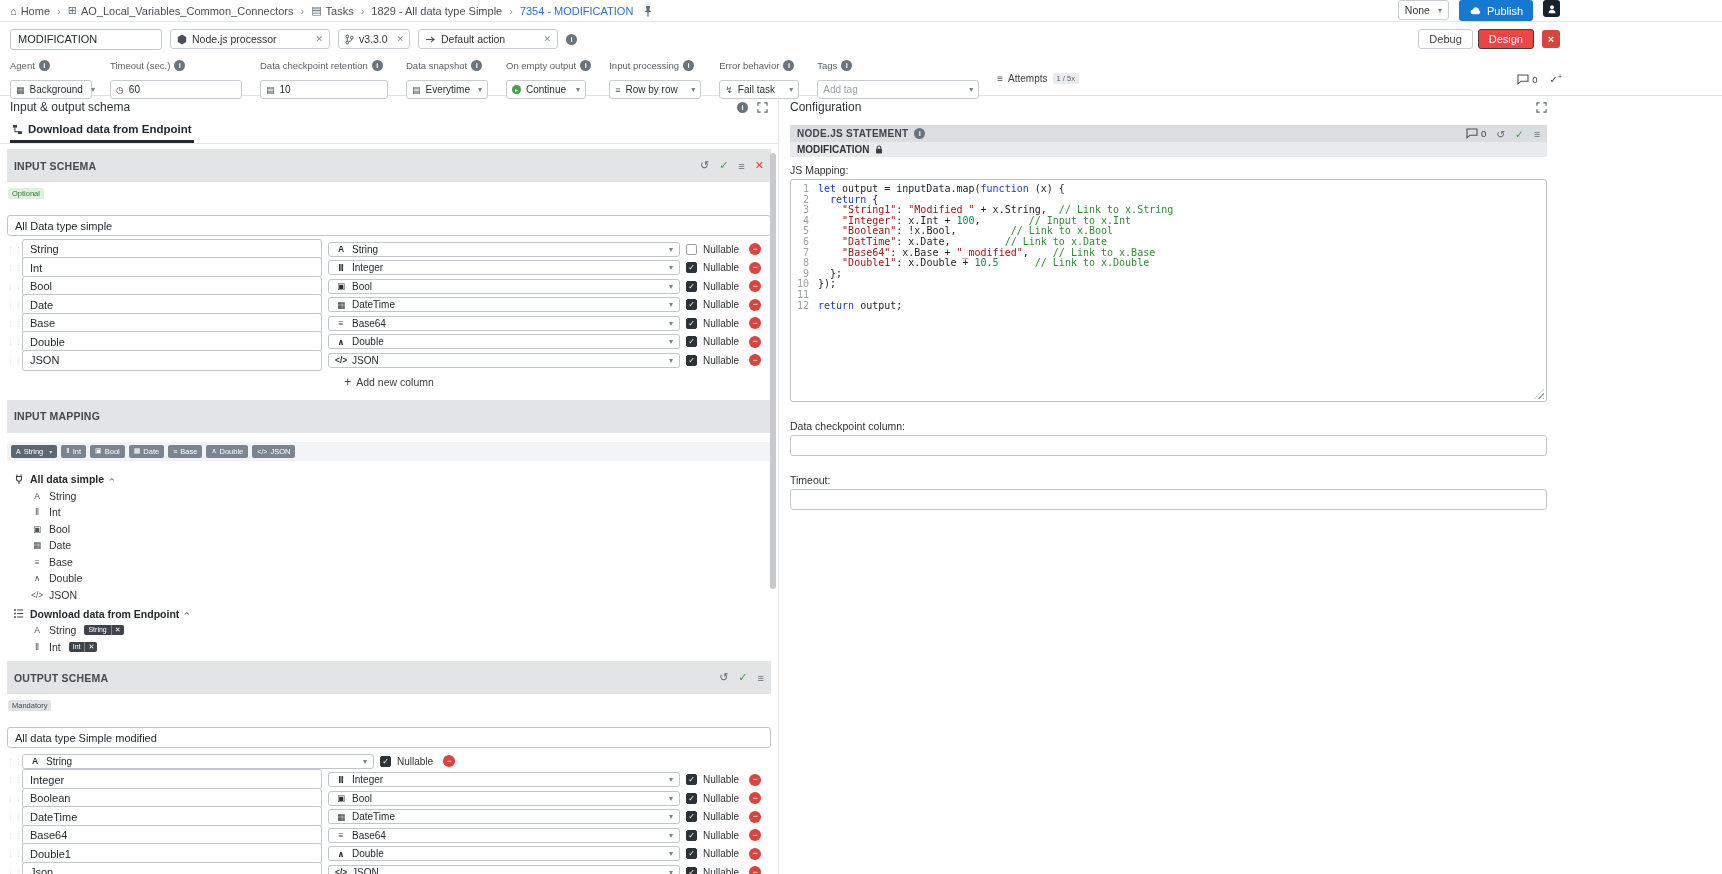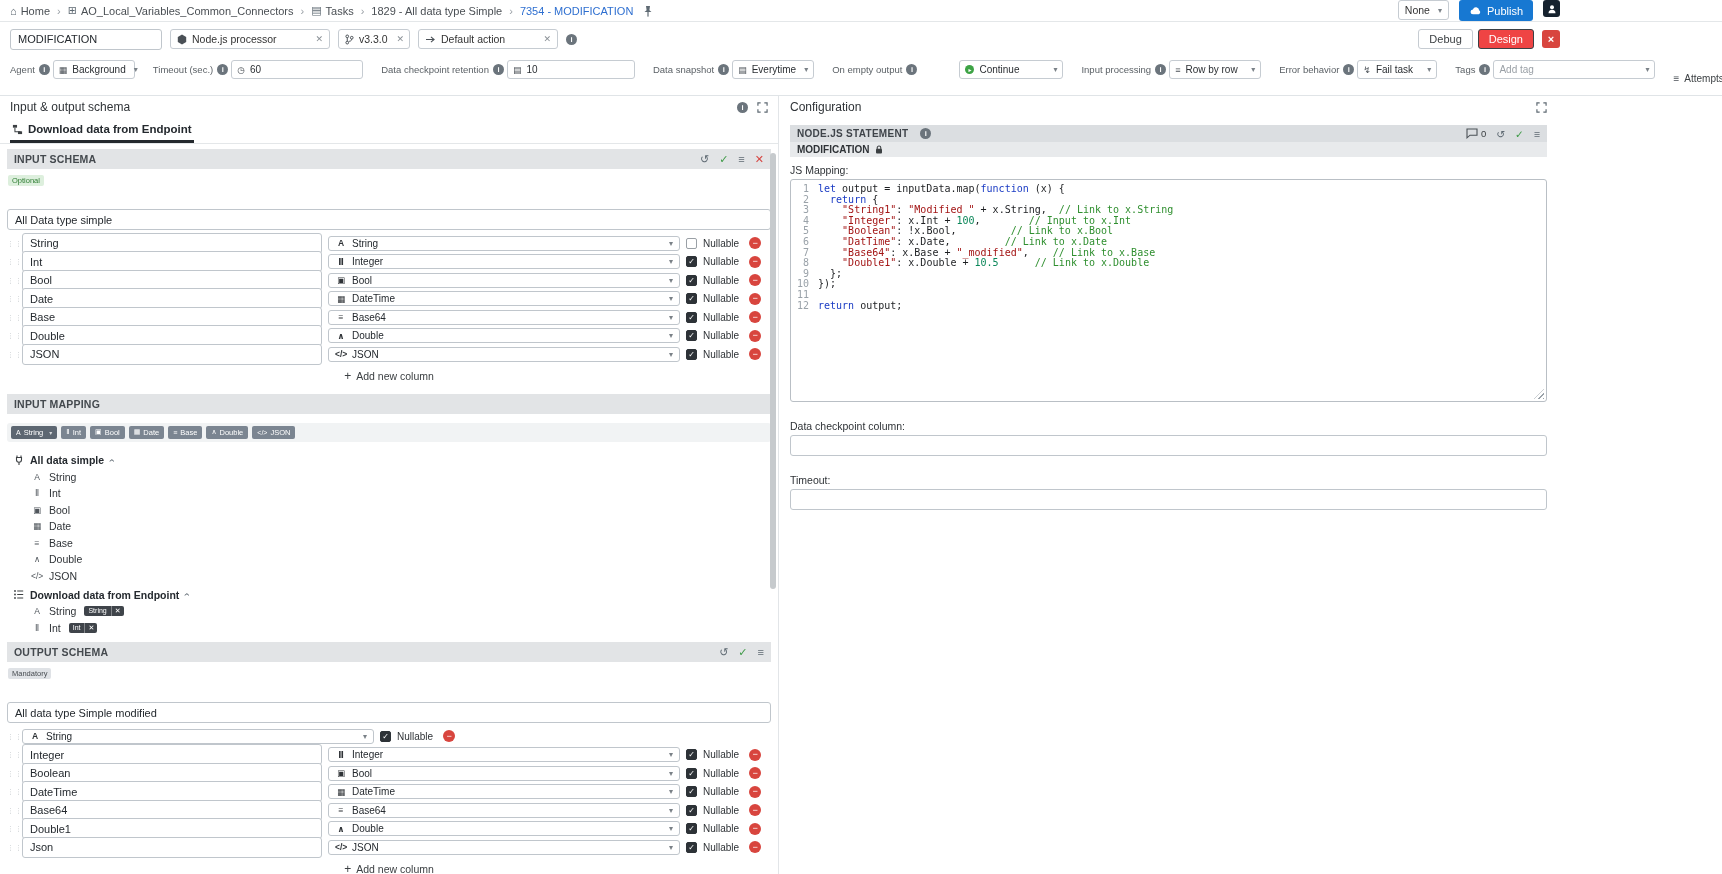--- a/index.html
+++ b/index.html
@@ -23,50 +23,50 @@
 .title-bar{height:34px;padding:0 10px;gap:8px}
 input.text{border:1px solid #c0c6cc;border-radius:3px;height:21px;padding:0 7px;font-size:11px;font-family:inherit;color:#24292e;outline:none;background:#fff}
 .clear-x{color:#8a9096;font-size:9px;margin-left:auto;cursor:pointer;padding-left:4px}
 .info-dot{width:11px;height:11px;min-width:11px;border-radius:50%;background:#6b747c;color:#fff;font-size:7.5px;font-weight:bold;display:inline-flex;align-items:center;justify-content:center;cursor:pointer;font-style:normal}
 .tb-right{margin-left:auto;margin-right:152px;display:flex;align-items:center;gap:5px}
 .btn{border:1px solid #c6ccd2;border-radius:3px;height:20px;display:inline-flex;align-items:center;padding:0 10px;font-size:11px;color:#3c4043;cursor:pointer;background:#fff}
 .btn.dark{background:#ef4444;border-color:#3b4045;color:#fff}
 .btn-close{width:18px;height:18px;background:#d8453e;border-radius:3px;color:#fff;display:inline-flex;align-items:center;justify-content:center;font-size:11px;font-weight:bold;cursor:pointer;margin-left:3px}
 
 .settings-bar{height:40px;padding:4px 10px 0;gap:18px;border-bottom:1px solid #e0e4e7;align-items:flex-start}
-.field{display:flex;gap:3px}
+.field{display:flex;flex-direction:column;gap:9px}
 .field-label{font-size:9.5px;color:#5b6166;display:flex;align-items:center;gap:4px;white-space:nowrap}
 .control{height:19px;border:1px solid #c6ccd2;border-radius:3px;display:flex;align-items:center;gap:5px;padding:0 5px;font-size:10px;color:#2b2f33;cursor:pointer;background:#fff;white-space:nowrap}
 .control .icon{font-size:9px;color:#4a5056}
 .control.placeholder .val{color:#9aa0a6}
 .play-dot{width:9px;height:9px;border-radius:50%;background:#3da345;color:#fff;font-size:6px;display:inline-flex;align-items:center;justify-content:center}
 .attempts{display:flex;align-items:center;gap:5px;font-size:10px;color:#3c4043;margin-top:13px;white-space:nowrap}
 .badge-attempts{background:#e9ebee;border-radius:2px;font-size:7.5px;padding:1px 4px;color:#5f6468}
 .settings-right{margin-left:auto;margin-right:150px;display:flex;align-items:center;gap:12px;margin-top:13px}
 .comment-count{font-size:9.5px;color:#3c4043;display:inline-flex;gap:3px;align-items:center;cursor:pointer}
 .vcheck{color:#3c4043;font-size:10px;cursor:pointer}
 .vcheck sup{font-size:7px}
 
 .main{display:flex;height:778px}
 .left-panel{width:779px;border-right:1px solid #e2e5e8;position:relative;display:flex;flex-direction:column;flex:none}
 .panel-header{height:22px;display:flex;align-items:center;padding:0 10px;font-size:12px;color:#2f3337}
 .ph-icons{margin-left:auto;display:flex;gap:9px;align-items:center}
 .tab-bar{height:26px;display:flex;align-items:flex-end;padding:0 10px;border-bottom:1px solid #e4e7e9}
 .tab{display:inline-flex;gap:5px;align-items:center;font-size:11.5px;font-weight:bold;color:#24292e;padding:0 2px 5px;border-bottom:3px solid #24292e;cursor:pointer}
 .panel-scroll{flex:1;padding:5px 7px 0;overflow:hidden;position:relative}
-.sec-header{height:20px;background:#e2e4e6;display:flex;align-items:center;padding:0 7px;gap:16px}
+.sec-header{height:33px;background:#e2e4e6;display:flex;align-items:center;padding:0 7px;gap:16px}
 .sec-title{font-size:10.5px;font-weight:bold;color:#44494e;letter-spacing:.2px}
 .sec-icons{margin-left:auto;display:flex;gap:10px;align-items:center;font-size:11px}
 .i-undo{color:#5f6a73;cursor:pointer}
 .i-check{color:#3d9a46;cursor:pointer}
 .i-list{color:#5f6a73;cursor:pointer}
 .i-x{color:#d64541;cursor:pointer}
 .badge-optional{display:inline-block;margin:3px 0 0 1px;background:#ddefdd;color:#2e7d32;font-size:7.5px;padding:1px 4px;border-radius:2px}
 .badge-mandatory{display:inline-block;margin:3px 0 0 1px;background:#dfe2e6;color:#474c51;font-size:7.5px;padding:1px 4px;border-radius:2px}
-.table-name{width:100%;margin:22px 0 4px;height:17px;font-size:10.5px}
+.table-name{width:100%;margin:15px 0 4px;height:17px;font-size:10.5px}
 .schema-row{display:flex;align-items:center;gap:6px;height:18.5px}
 .drag-handle{color:#c0c5c9;font-size:7px;width:9px;cursor:grab;line-height:1;letter-spacing:1px}
 .col-name{width:300px;height:15px;font-size:10px;padding:0 6px}
 .type-select{width:352px;height:15px;border:1px solid #c0c6cc;border-radius:3px;display:flex;align-items:center;gap:5px;padding:0 6px;font-size:10px;cursor:pointer;background:#fff}
 .type-icon{font-size:8.5px;color:#2f3337;width:12px;text-align:center;font-weight:bold;white-space:nowrap}
 .checkbox{width:11px;height:11px;min-width:11px;border:1px solid #9aa0a6;border-radius:2px;background:#fff;display:inline-flex;align-items:center;justify-content:center;font-size:8px;color:#fff;cursor:pointer}
 .checkbox.checked{background:#2d3237;border-color:#2d3237}
 .nullable-label{font-size:10px;color:#2f3337;white-space:nowrap}
 .remove-btn{width:12px;height:12px;min-width:12px;border-radius:50%;background:#d8453e;color:#fff;font-size:9px;display:inline-flex;align-items:center;justify-content:center;margin-left:4px;cursor:pointer;line-height:1}
 .add-col{display:flex;justify-content:center;align-items:center;gap:5px;height:24px;font-size:10.5px;color:#3c4043;cursor:pointer;margin-bottom:6px}
@@ -83,21 +83,21 @@
 .tree-badge{display:inline-flex;margin-left:2px}
 .tb-label{background:#3f444a;color:#fff;font-size:7px;padding:1px 4px;border-radius:2px 0 0 2px}
 .tb-x{background:#3f444a;color:#fff;font-size:7px;padding:1px 3px;border-left:1px solid rgba(255,255,255,.35);border-radius:0 2px 2px 0;cursor:pointer}
 .chev{display:inline-block;transform:rotate(-90deg);color:#5f6a73;font-size:10px;font-weight:normal}
 .fake-scrollbar{position:absolute;right:2px;top:57px;width:6px;height:436px;background:#c6cacd;border-radius:3px;cursor:pointer}
 
 .right-panel{flex:1;padding-left:11px}
 .rp-inner{width:757px}
 .rp-header{height:22px;display:flex;align-items:center;font-size:12px;color:#2f3337}
 .rp-header .ph-icons{margin-left:auto}
-.stmt-header{height:17px;background:#dbdee1;display:flex;align-items:center;gap:12px;padding:0 7px;margin-top:7px}
+.stmt-header{height:17px;background:#dbdee1;display:flex;align-items:center;gap:6px;padding:0 7px;margin-top:7px}
 .stmt-title{font-size:10px;font-weight:bold;color:#3f444a;letter-spacing:.3px}
 .stmt-icons{margin-left:auto;display:flex;align-items:center;gap:10px;font-size:10.5px}
 .stmt-sub{height:15px;background:#e8eaec;display:flex;align-items:center;gap:5px;padding:0 7px;font-size:10px;font-weight:bold;color:#2f3337}
 .js-label,.rp-label{font-size:10.5px;color:#2f3337;margin:7px 0 3px}
 .rp-label{margin-top:18px}
 .code-editor{width:757px;height:223px;border:1px solid #b9bfc5;border-radius:3px;padding:4px 0;position:relative;font-family:"DejaVu Sans Mono","Liberation Mono",monospace;font-size:10px;line-height:10.6px;cursor:text;overflow:hidden;background:#fff}
 .code-line{display:flex}
 .gutter{width:27px;text-align:right;padding-right:9px;color:#9aa2a9;flex:none}
 .code-text{white-space:pre;color:#1d1f22}
 .c-kw{color:#1a3bc4}.c-str{color:#a31515}.c-com{color:#2f8f2f}.c-num{color:#098658}.c-pl{color:#1d1f22}
@@ -244,21 +244,21 @@
             <span class="icon">▤</span>
             <span class="val">Everytime</span>
             <span class="caret">▾</span>
           </div>
         </div>
         <div class="field">
           <div class="field-label">
             <span>On empty output</span>
             <span class="info-dot">i</span>
           </div>
-          <div class="control" style="width: 104px; margin-left: 39px;">
+          <div class="control" style="width: 80px;">
             <span class="play-dot">▸</span>
             <span class="val">Continue</span>
             <span class="caret">▾</span>
           </div>
         </div>
         <div class="field">
           <div class="field-label">
             <span>Input processing</span>
             <span class="info-dot">i</span>
           </div>

